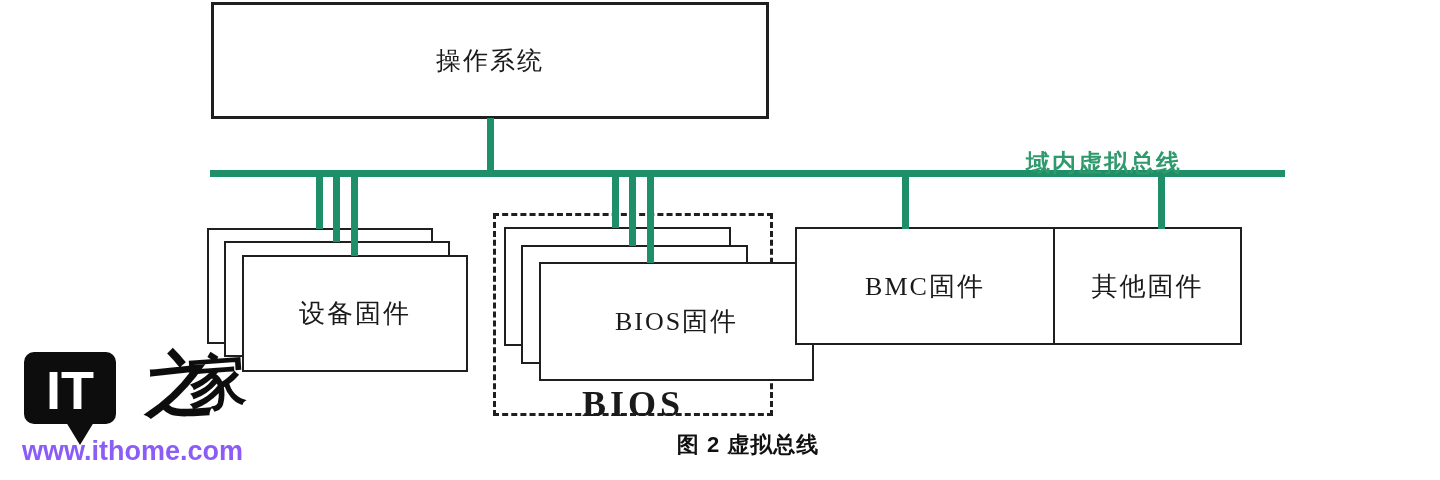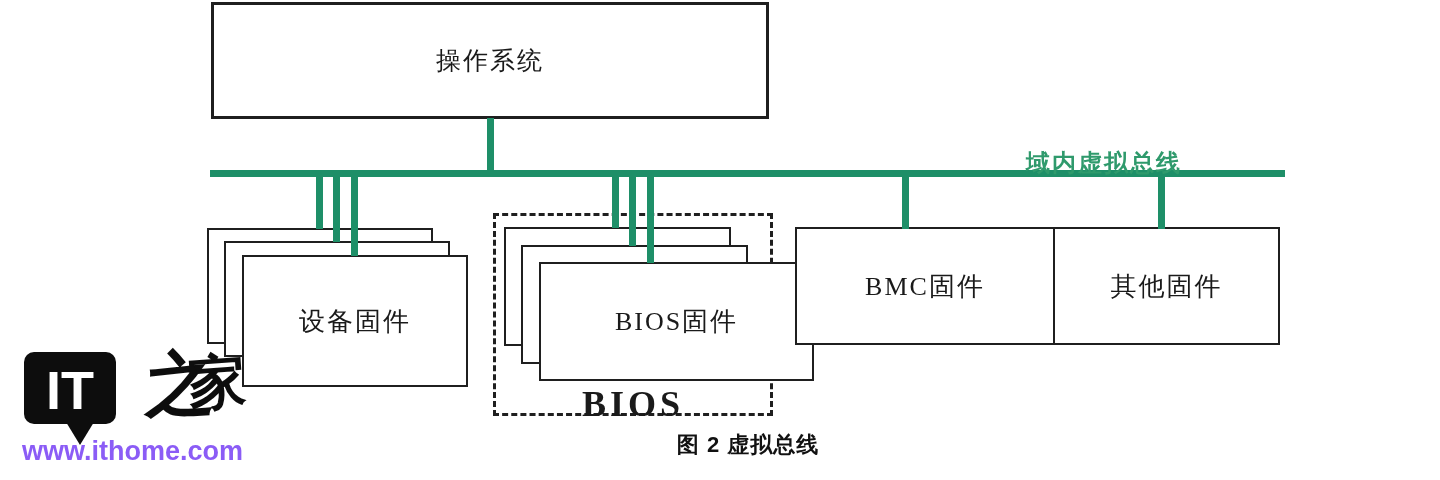--- a/index.html
+++ b/index.html
@@ -74,21 +74,21 @@
   </div>
 
   <div class="conn" style="left:487px;top:118px;height:56px;"></div>
 
   <div class="bus" style="left:210px;top:170px;width:1075px;"></div>
 
   <div class="bus-label" style="left:1026px;top:131px;margin-top:16px;">域内虚拟总线</div>
 
   <div class="box" style="left:207px;top:228px;width:226px;height:116px;"></div>
   <div class="box" style="left:224px;top:241px;width:226px;height:116px;"></div>
-  <div class="box" style="left:242px;top:255px;width:226px;height:132px;">
+  <div class="box" style="left:242px;top:255px;width:226px;height:117px;">
     <span>设备固件</span>
   </div>
   <div class="conn" style="left:316px;top:172px;height:57px;"></div>
   <div class="conn" style="left:333px;top:172px;height:70px;"></div>
   <div class="conn" style="left:351px;top:172px;height:84px;"></div>
 
   <div class="dashed" style="left:493px;top:213px;width:280px;height:203px;"></div>
   <div class="box" style="left:504px;top:227px;width:227px;height:119px;"></div>
   <div class="box" style="left:521px;top:245px;width:227px;height:119px;"></div>
   <div class="box" style="left:539px;top:262px;width:275px;height:119px;text-align:right;">
@@ -97,21 +97,21 @@
   <div class="conn" style="left:612px;top:172px;height:56px;"></div>
   <div class="conn" style="left:629px;top:172px;height:74px;"></div>
   <div class="conn" style="left:647px;top:172px;height:91px;"></div>
   <div class="group-label" style="left:493px;top:383px;width:280px;">BIOS</div>
 
   <div class="box" style="left:795px;top:227px;width:260px;height:118px;">
     <span>BMC固件</span>
   </div>
   <div class="conn" style="left:902px;top:172px;height:57px;"></div>
 
-  <div class="box" style="left:1053px;top:227px;width:227px;height:118px;">
+  <div class="box" style="left:1053px;top:227px;width:189px;height:118px;">
     <span>其他固件</span>
   </div>
   <div class="conn" style="left:1158px;top:172px;height:57px;"></div>
 
   <div class="caption" style="left:558px;top:430px;width:380px;">图 2 虚拟总线</div>
 
   <div class="wm" style="left:22px;top:348px;width:220px;height:120px;">
     <svg width="102" height="96" viewBox="0 0 102 96" style="position:absolute;left:0;top:2px;">
       <rect x="2" y="2" width="92" height="72" rx="10" ry="10" fill="#0d0d0d"></rect>
       <polygon points="44,72 72,72 58,95" fill="#0d0d0d"></polygon>

